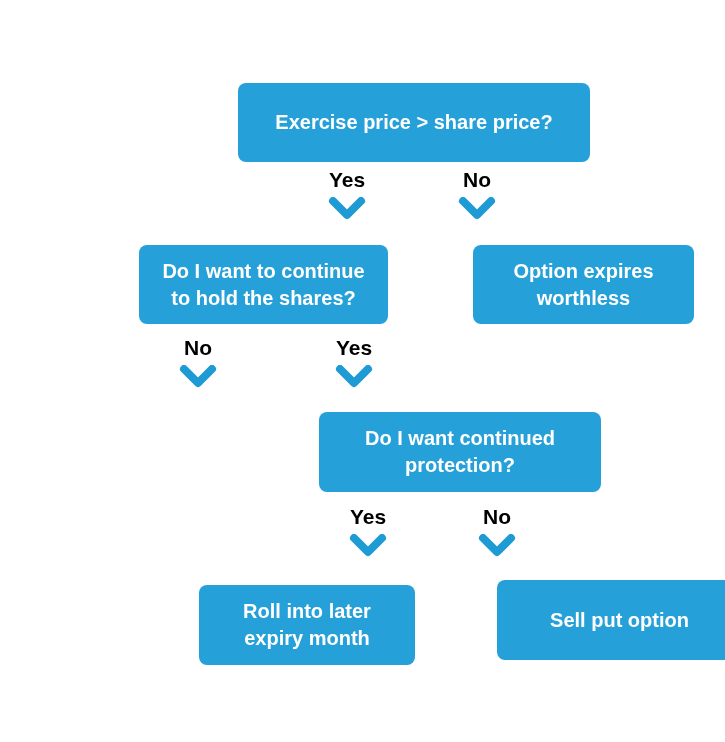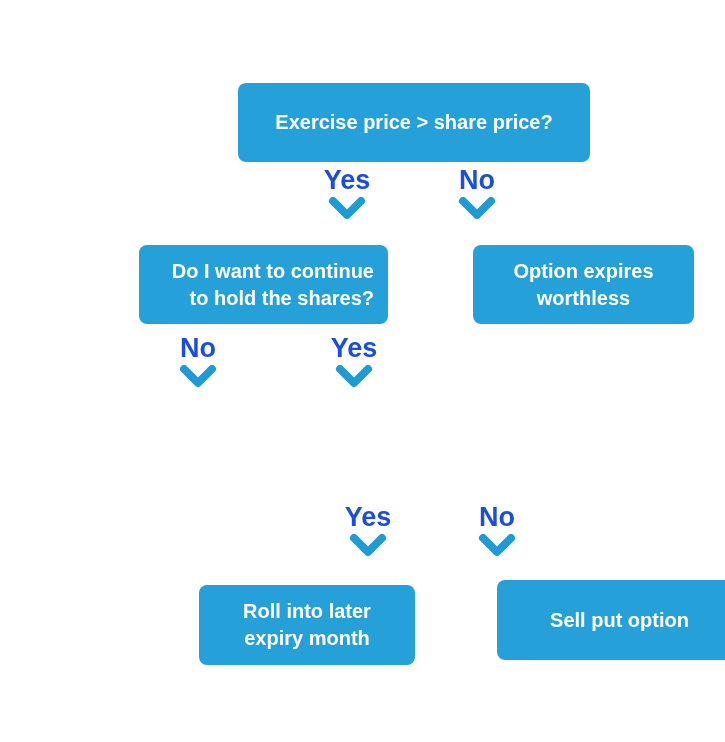--- a/index.html
+++ b/index.html
@@ -25,36 +25,36 @@
     line-height: 27px;
     text-align: center;
     display: flex;
     align-items: center;
     justify-content: center;
     padding: 0 14px;
     box-sizing: border-box;
   }
   
   .n-q1       { left: 238px; top:  83px; width: 352px; height: 79px; }
-  .n-q2       { left: 139px; top: 245px; width: 249px; height: 79px; text-align: right; }
+  .n-q2       { left: 139px; top: 245px; width: 249px; height: 79px; }
   .n-expires  { left: 441px; top: 245px; width: 221px; height: 79px; margin-left: 32px; }
   .n-exercise { left:  34px; top: 412px; width: 257px; height: 80px; }
   .n-q3       { left: 319px; top: 412px; width: 282px; height: 80px; }
   .n-roll     { left: 199px; top: 585px; width: 216px; height: 80px; }
   .n-sellput  { left: 459px; top: 580px; width: 245px; height: 80px; margin-left: 38px; }
 
   .connector {
     position: absolute;
     width: 80px;
     display: flex;
     flex-direction: column;
     align-items: center;
-    color: #1d4ed8;
+    color: #000000;
     font-weight: bold;
-    font-size: 27px;
+    font-size: 21px;
     line-height: 24px;
   }
   .connector svg { margin-top: 5px; display: block; }
   .chev { stroke: #1E9AD4; }
 
   
   .c-r1-yes { left: 307px; top: 168px; }
   .c-r1-no  { left: 437px; top: 168px; }
   .c-r2-no  { left: 158px; top: 336px; }
   .c-r2-yes { left: 314px; top: 336px; }
@@ -100,20 +100,23 @@
   </div>
 
   <div class="connector c-r2-yes">
     <span>Yes</span>
     <svg width="38" height="25" viewBox="0 0 38 25">
       <path class="chev" d="M5 4 L19 18 L33 4" fill="none" stroke-width="8" stroke-linecap="round" stroke-linejoin="round"></path>
     </svg>
   </div>
 
 
+  <div class="node n-q3">
+    <span>Do I want continued protection?</span>
+  </div>
 
   <div class="connector c-r3-yes">
     <span>Yes</span>
     <svg width="38" height="25" viewBox="0 0 38 25">
       <path class="chev" d="M5 4 L19 18 L33 4" fill="none" stroke-width="8" stroke-linecap="round" stroke-linejoin="round"></path>
     </svg>
   </div>
 
   <div class="connector c-r3-no">
     <span>No</span>

